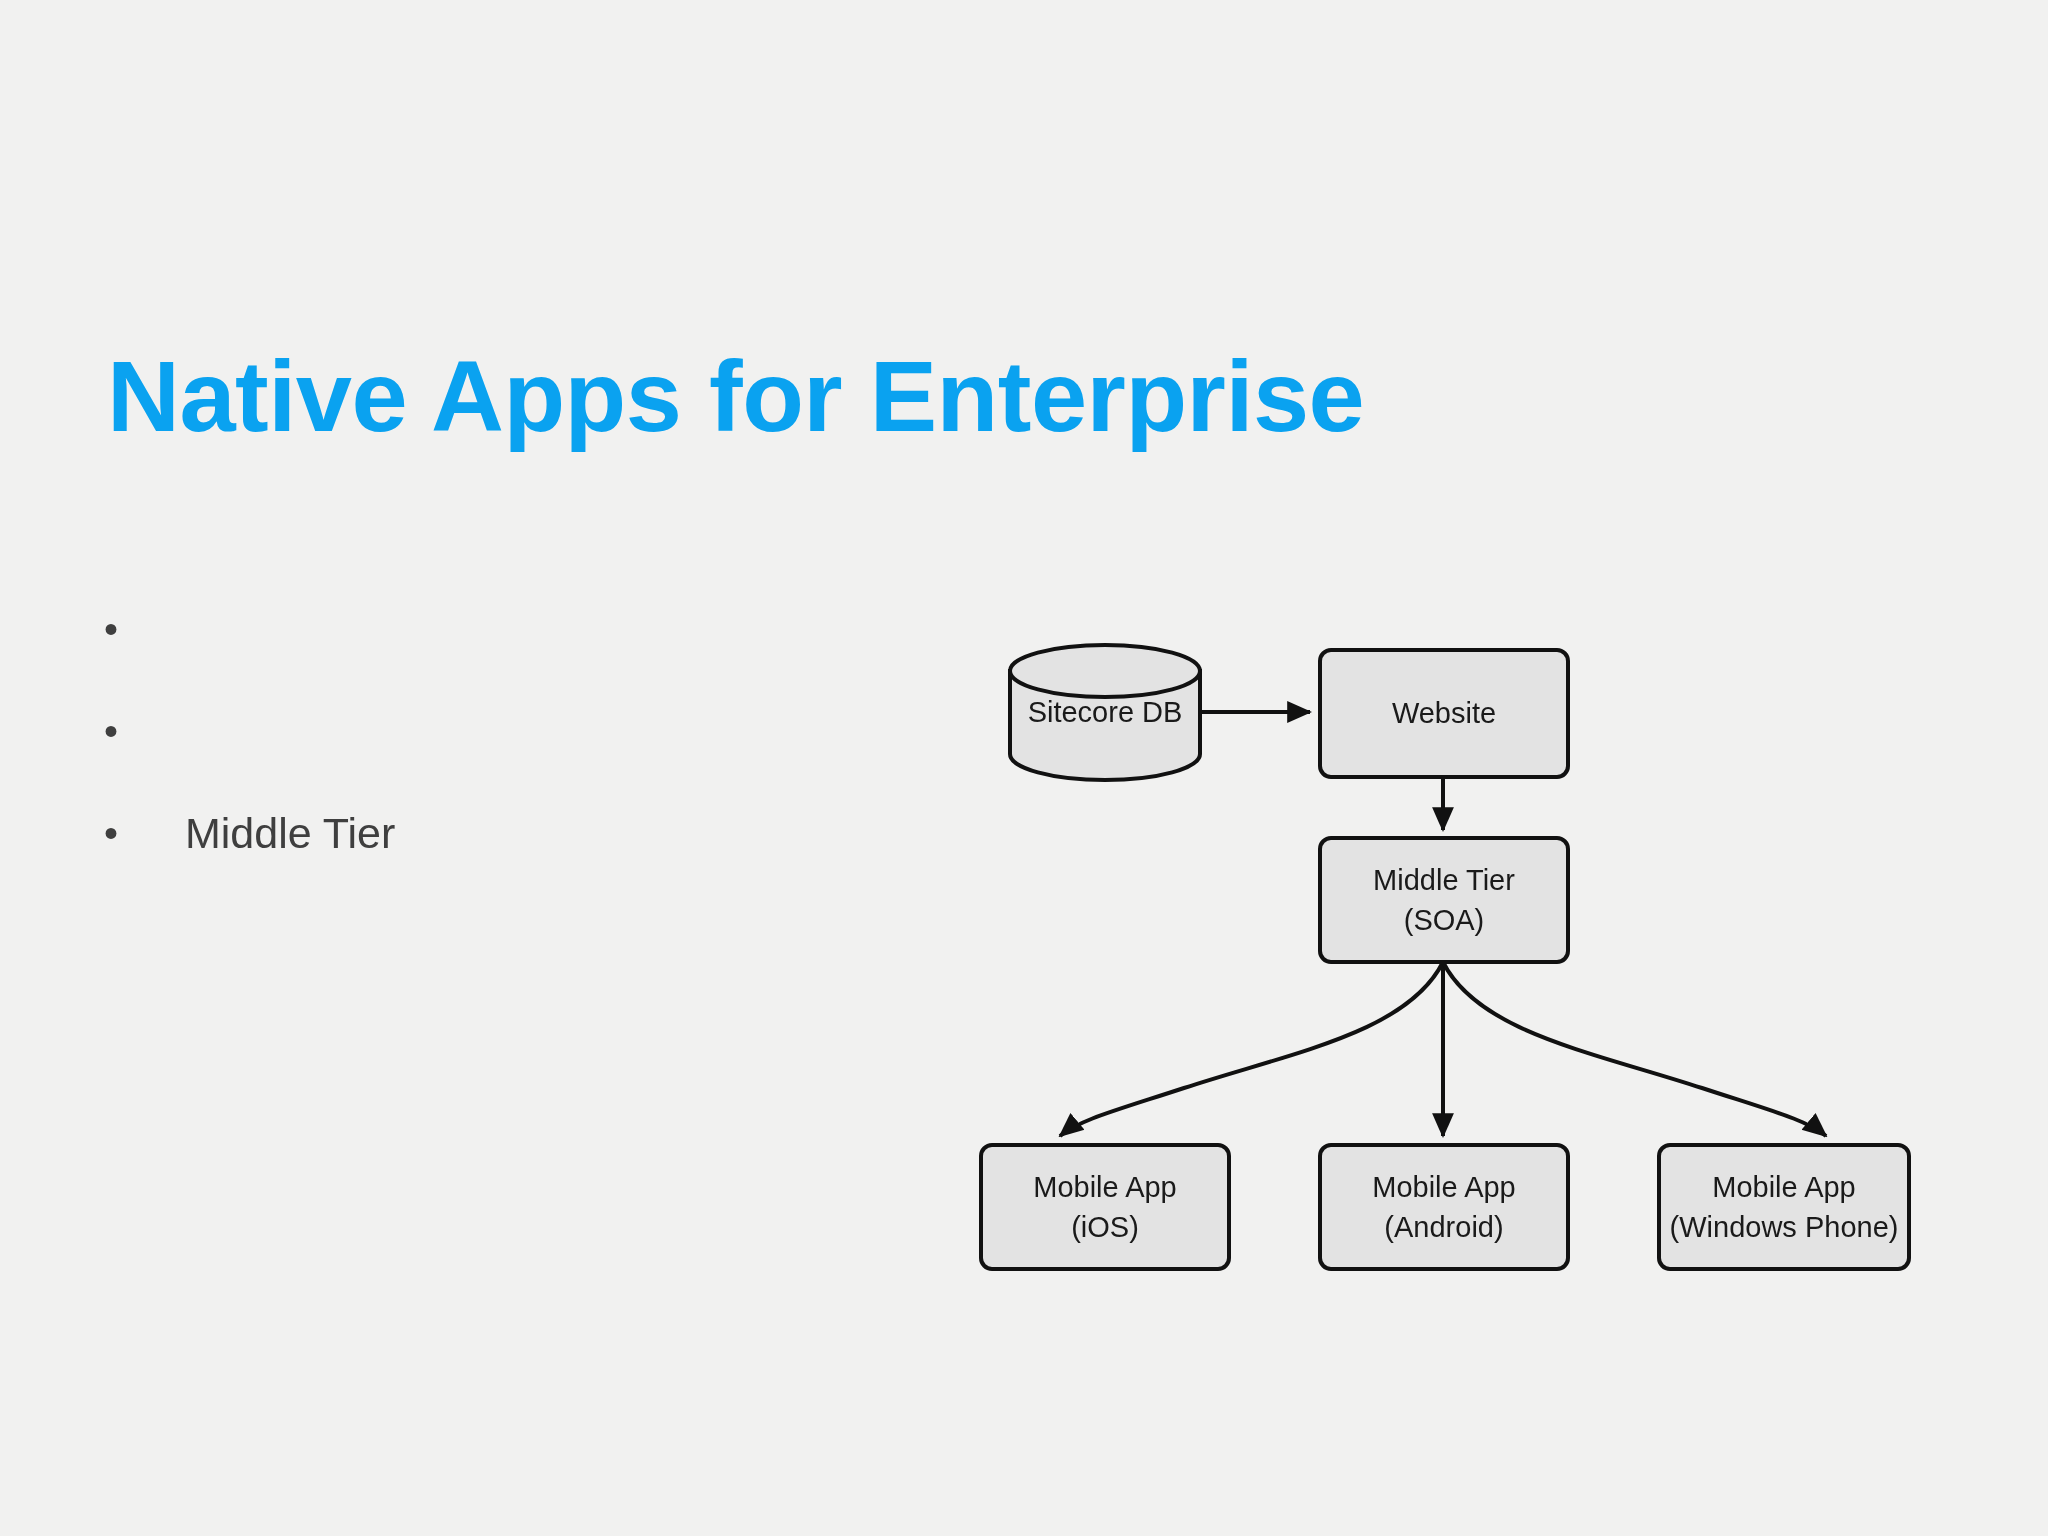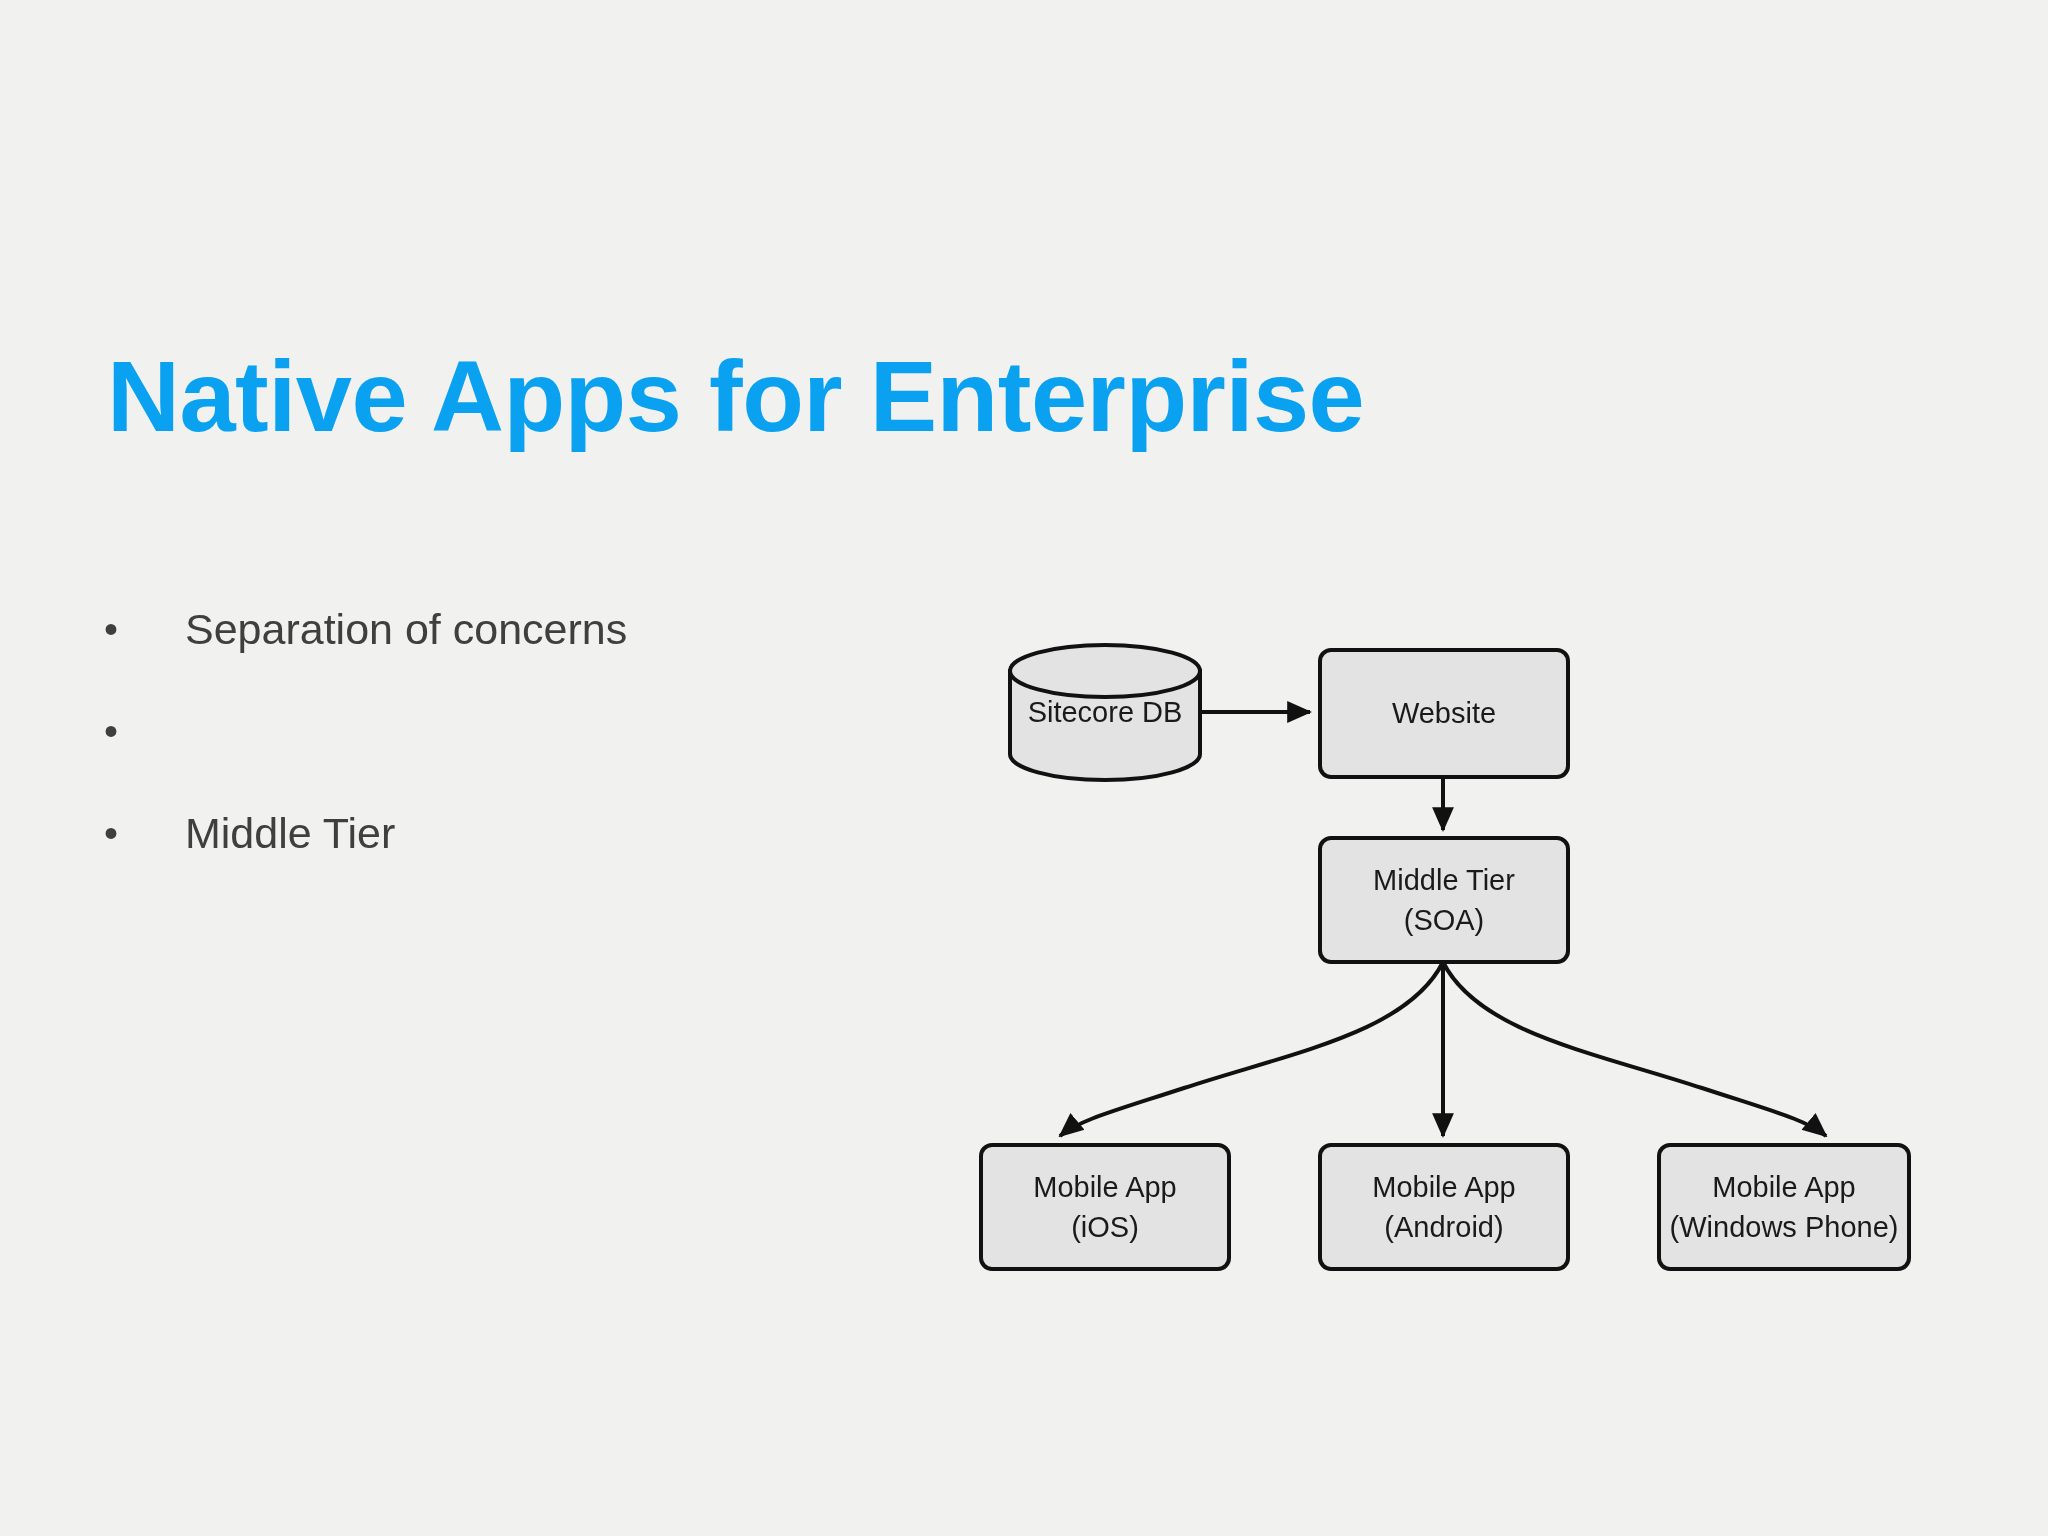--- a/index.html
+++ b/index.html
@@ -89,21 +89,20 @@
 </head>
 <body>
 
 <div id="slide">
 
   <div id="slide-title">Native Apps for Enterprise</div>
 
   <ul id="bullet-list">
     <li class="bullet-row">
       <span class="bullet-marker">•</span>
-      <span class="bullet-text">Separation of concerns</span>
     </li>
     <li class="bullet-row">
       <span class="bullet-marker">•</span>
     </li>
     <li class="bullet-row">
       <span class="bullet-marker">•</span>
       <span class="bullet-text">Middle Tier</span>
     </li>
   </ul>
 

